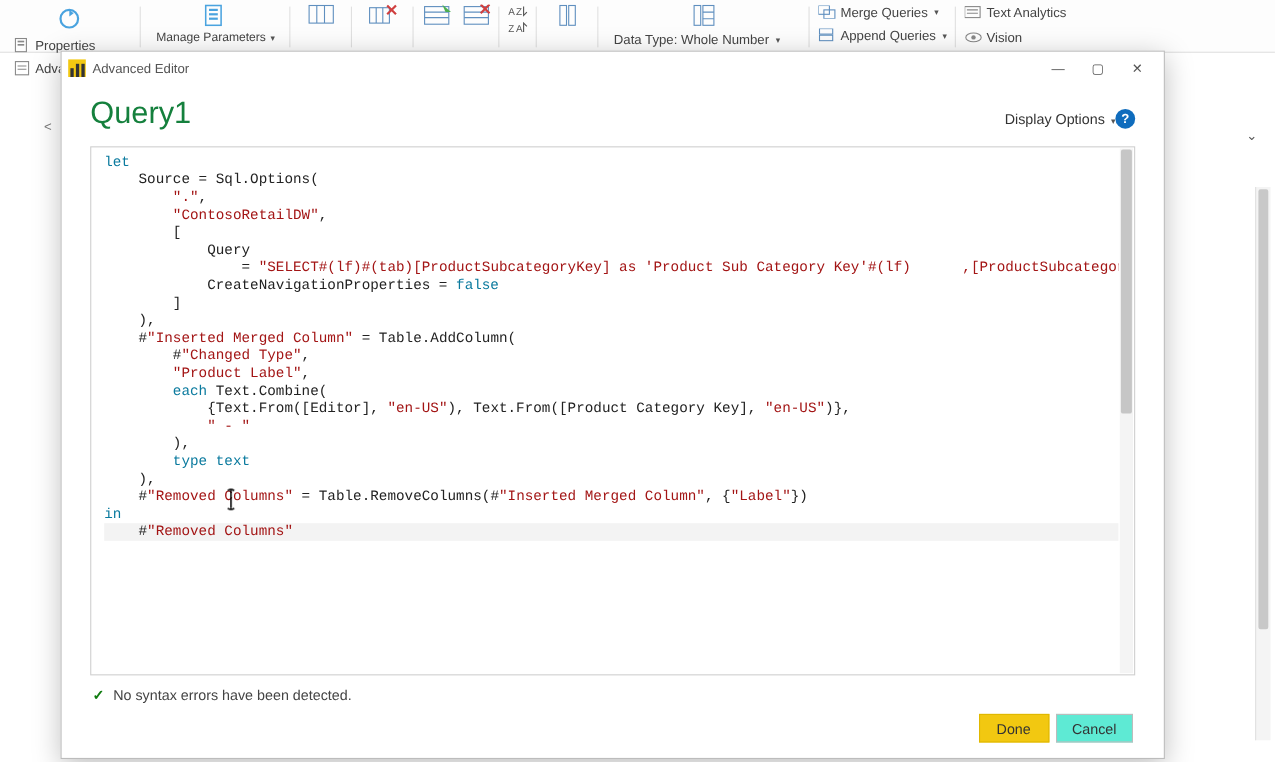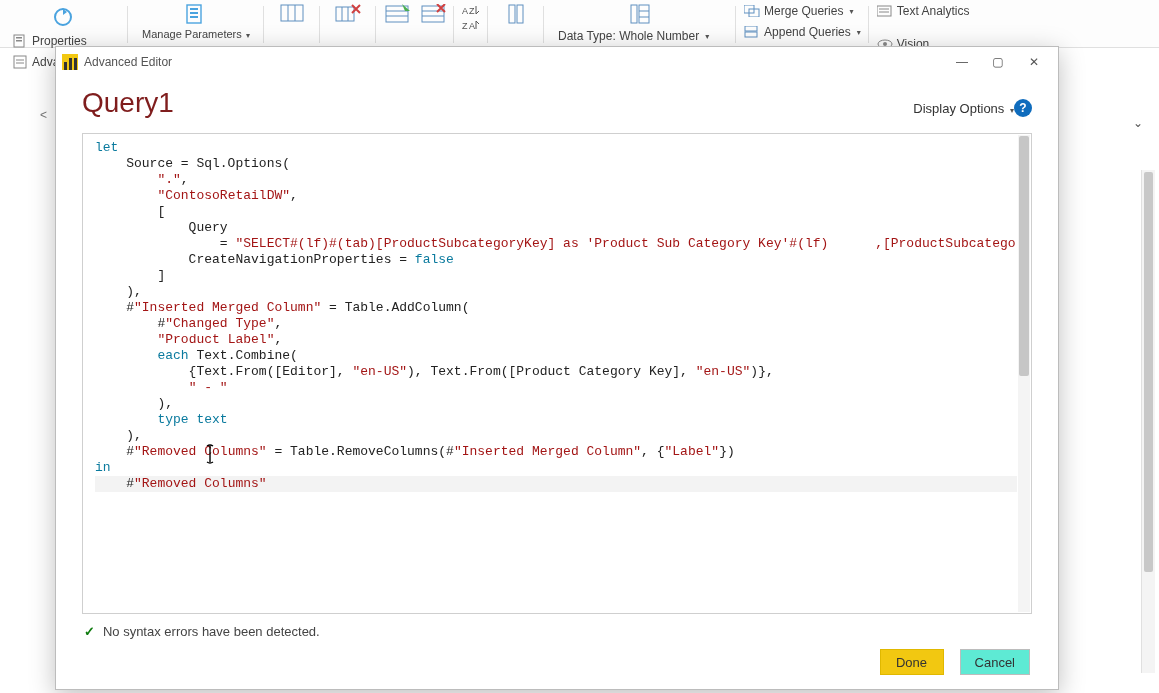--- a/index.html
+++ b/index.html
@@ -65,21 +65,21 @@
     color: #555;
   }
   .titlebar .app-icon { width:16px; height:16px; margin-right:6px; background:#f2c811; position:relative; }
   .titlebar .app-icon::before { content:""; position:absolute; bottom:0; left:2px; width:3px; height:8px; background:#333;}
   .titlebar .app-icon::after { content:""; position:absolute; bottom:0; left:7px; width:3px; height:12px; background:#333; box-shadow:5px 0 0 -0px #333;}
   .titlebar .spacer { flex:1; }
   .titlebar .win-btn { width:36px; height:26px; display:flex; align-items:center; justify-content:center; color:#555; font-size:12px; }
 
   .dlg-body { flex:1; padding: 6px 26px 10px 26px; display:flex; flex-direction:column; }
   .dlg-header-row { display:flex; align-items:center; justify-content:space-between; }
-  .query-title { font-size:28px; font-weight:400; color:#7f1d1d; margin:4px 0 14px 0; font-family:"Segoe UI Light","Segoe UI",sans-serif;}
+  .query-title { font-size:28px; font-weight:400; color:#15803d; margin:4px 0 14px 0; font-family:"Segoe UI Light","Segoe UI",sans-serif;}
   .disp-opts { display:flex; align-items:center; color:#333; font-size:13px;}
   .help-icon { width:18px; height:18px; border-radius:50%; background:#0f6cbd; color:#fff; display:flex; align-items:center; justify-content:center; font-weight:700; font-size:12px;}
 
   .editor-frame {
     flex:1;
     border:1px solid #cfcfcf;
     position:relative;
     overflow:hidden;
   }
   .editor-scroll {
@@ -108,21 +108,21 @@
     height: 20px;
     pointer-events:none;
   }
 
   .editor-vscroll{position:absolute; top:1px; right:1px; bottom:1px; width:12px; background:#f4f4f4;}
   .editor-vscroll .ethumb{position:absolute; left:1px; right:1px; top:1px; height:240px; background:#c6c6c6; border-radius:2px;}
 
   .status-row { display:flex; align-items:center; gap:8px; margin:10px 0 4px 2px; color:#444; font-size:13px;}
   .check-icon { color:#107c10; font-weight:700;}
 
-  .btn-row { display:flex; justify-content:flex-end; gap:16px; padding:6px 2px 4px 0;}
+  .btn-row { display:flex; justify-content:flex-end; gap:6px; padding:6px 2px 4px 0;}
   .btn { min-width:64px; height:26px; padding:0 14px; border:1px solid #bcbcbc; background:#5eead4; font-size:13px; color:#333; cursor:default; display:flex; align-items:center; justify-content:center;}
   .btn.primary { background:#f2c811; border-color:#e0b800; }
 
   
   svg { display:block; }
 </style>
 </head>
 <body>
 
 <div class="ribbon">
@@ -288,21 +288,21 @@
               <rect x="1" y="0" width="12" height="5" fill="none" stroke="#5f8fbf"></rect>
               <rect x="1" y="6" width="12" height="5" fill="none" stroke="#5f8fbf"></rect>
             </svg>
           </span>
         <span>Append Queries</span>
           <span class="caret">▾</span>
       </div>
     </div>
   </div>
   <div class="rib-group">
-    <div style="display:flex;flex-direction:column;justify-content:center;gap:15px;">
+    <div style="display:flex;flex-direction:column;justify-content:center;gap:5px;">
       <div class="rib-row">
         <span class="sicon">
             <svg width="16" height="12">
               <rect x="0" y="1" width="14" height="10" fill="none" stroke="#888"></rect>
               <line x1="2" y1="4" x2="12" y2="4" stroke="#888"></line>
               <line x1="2" y1="7" x2="12" y2="7" stroke="#888"></line>
             </svg>
           </span>
         <span>Text Analytics</span>
       </div>

